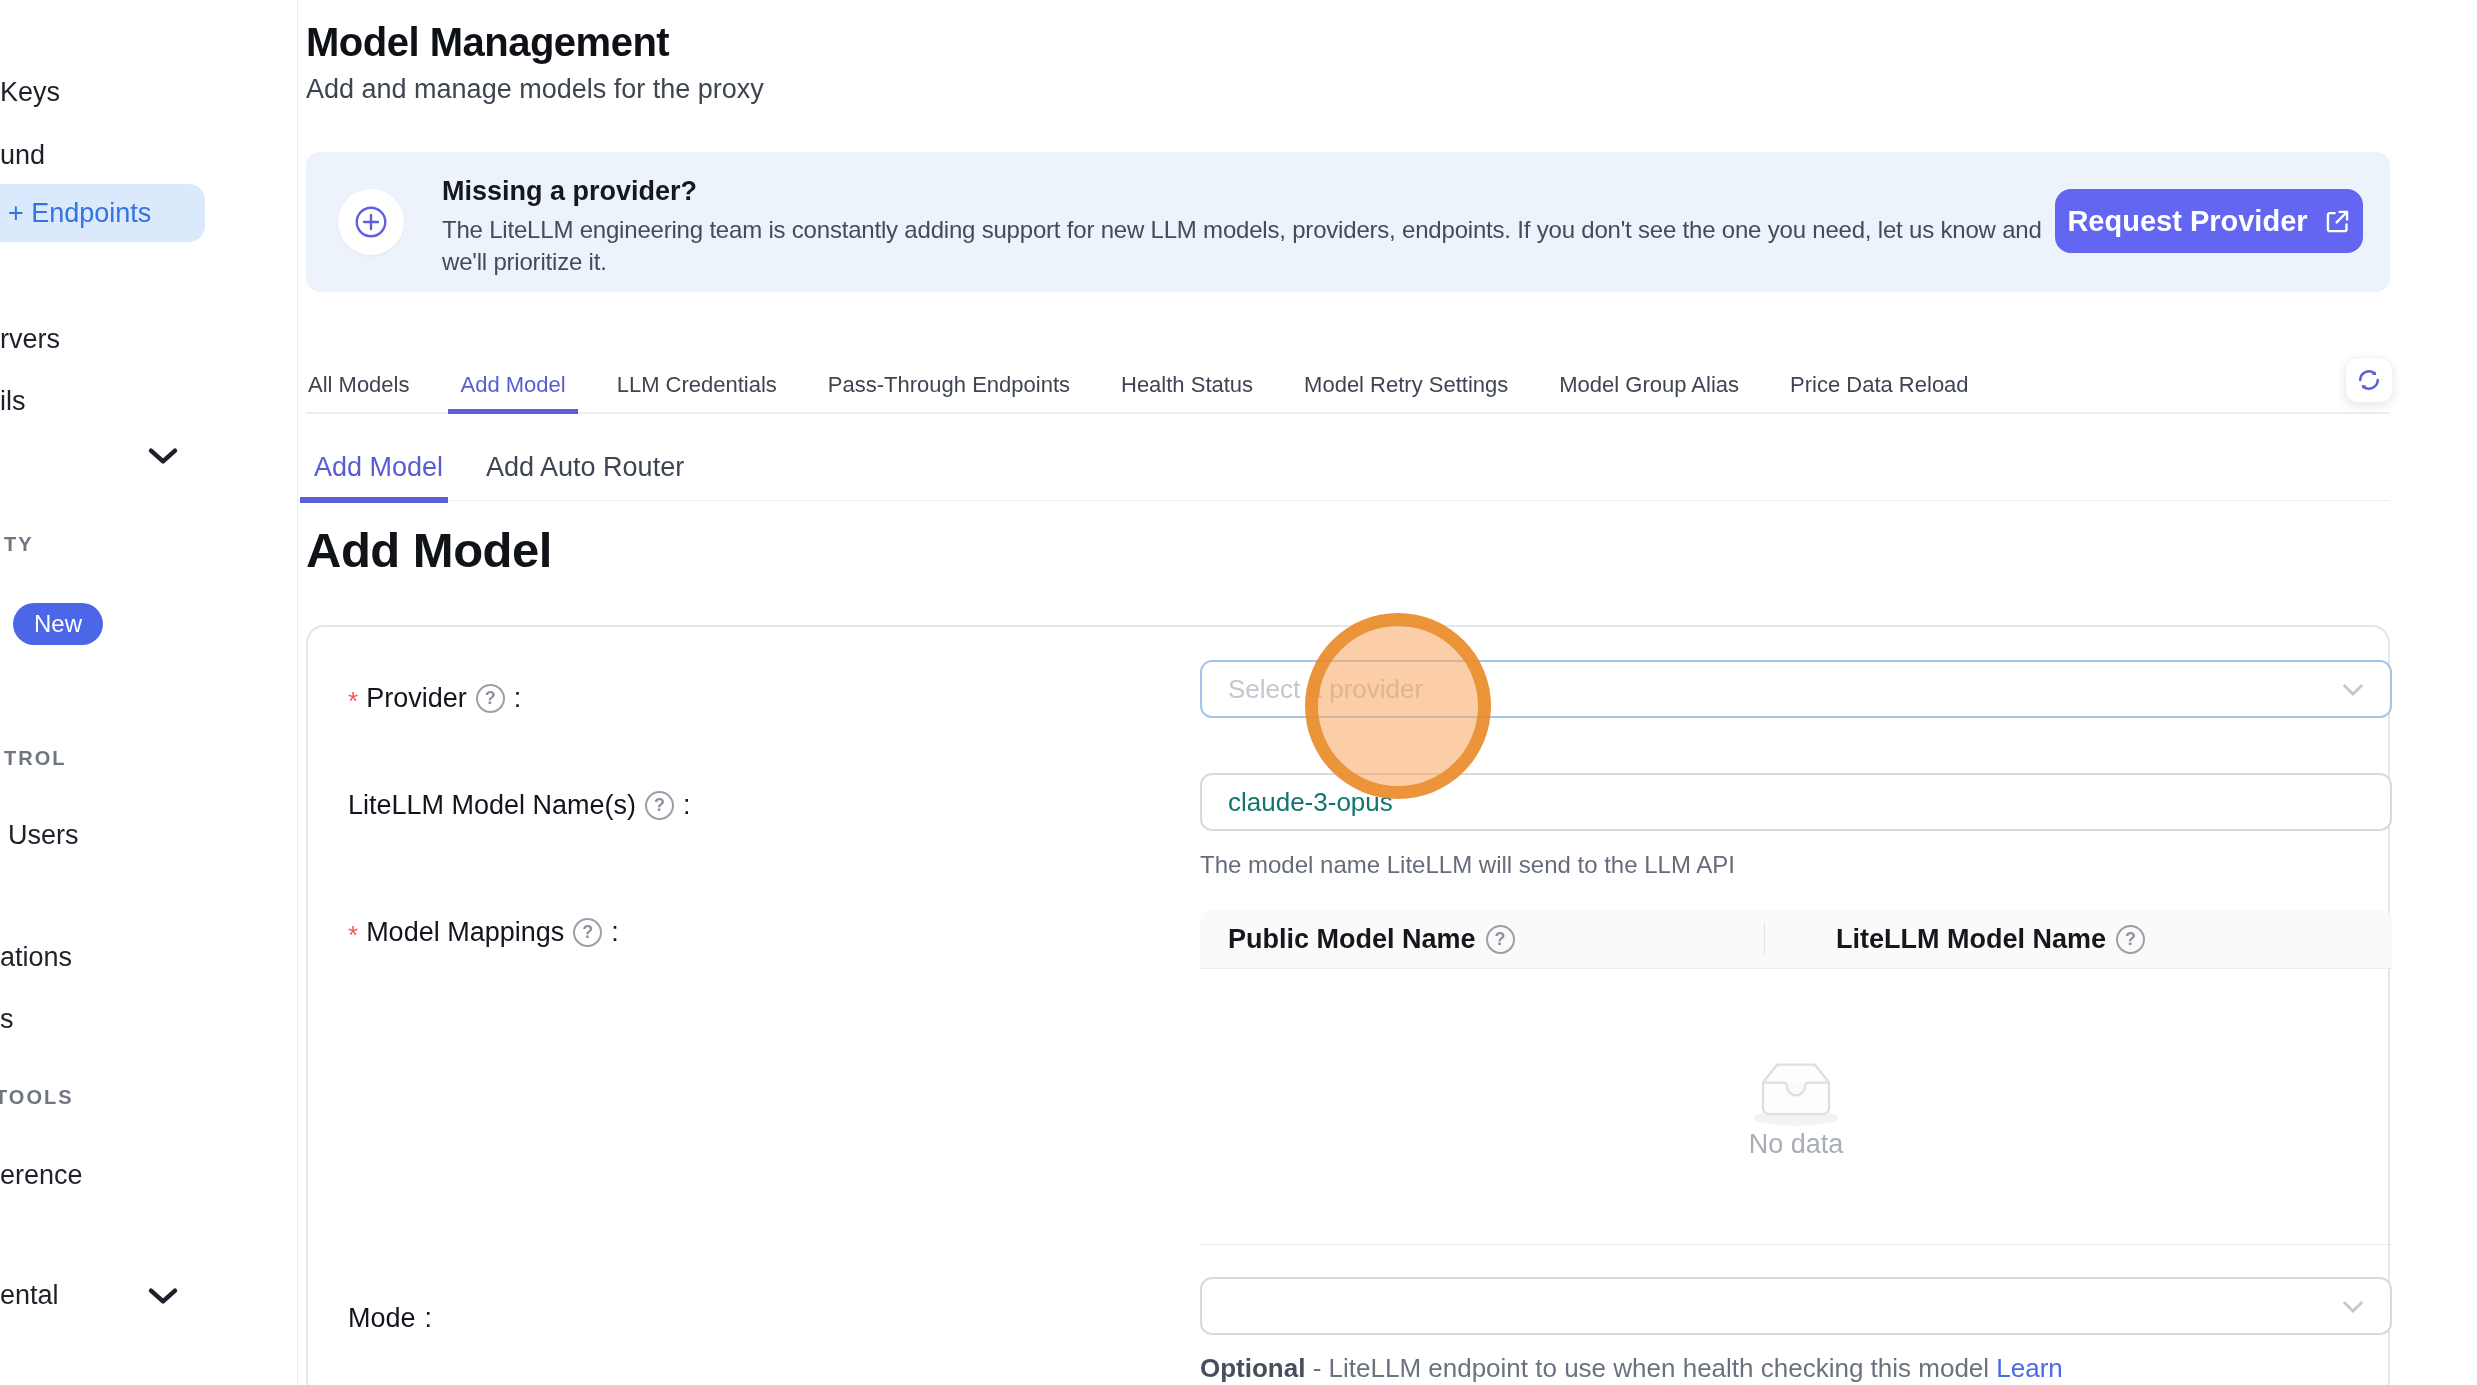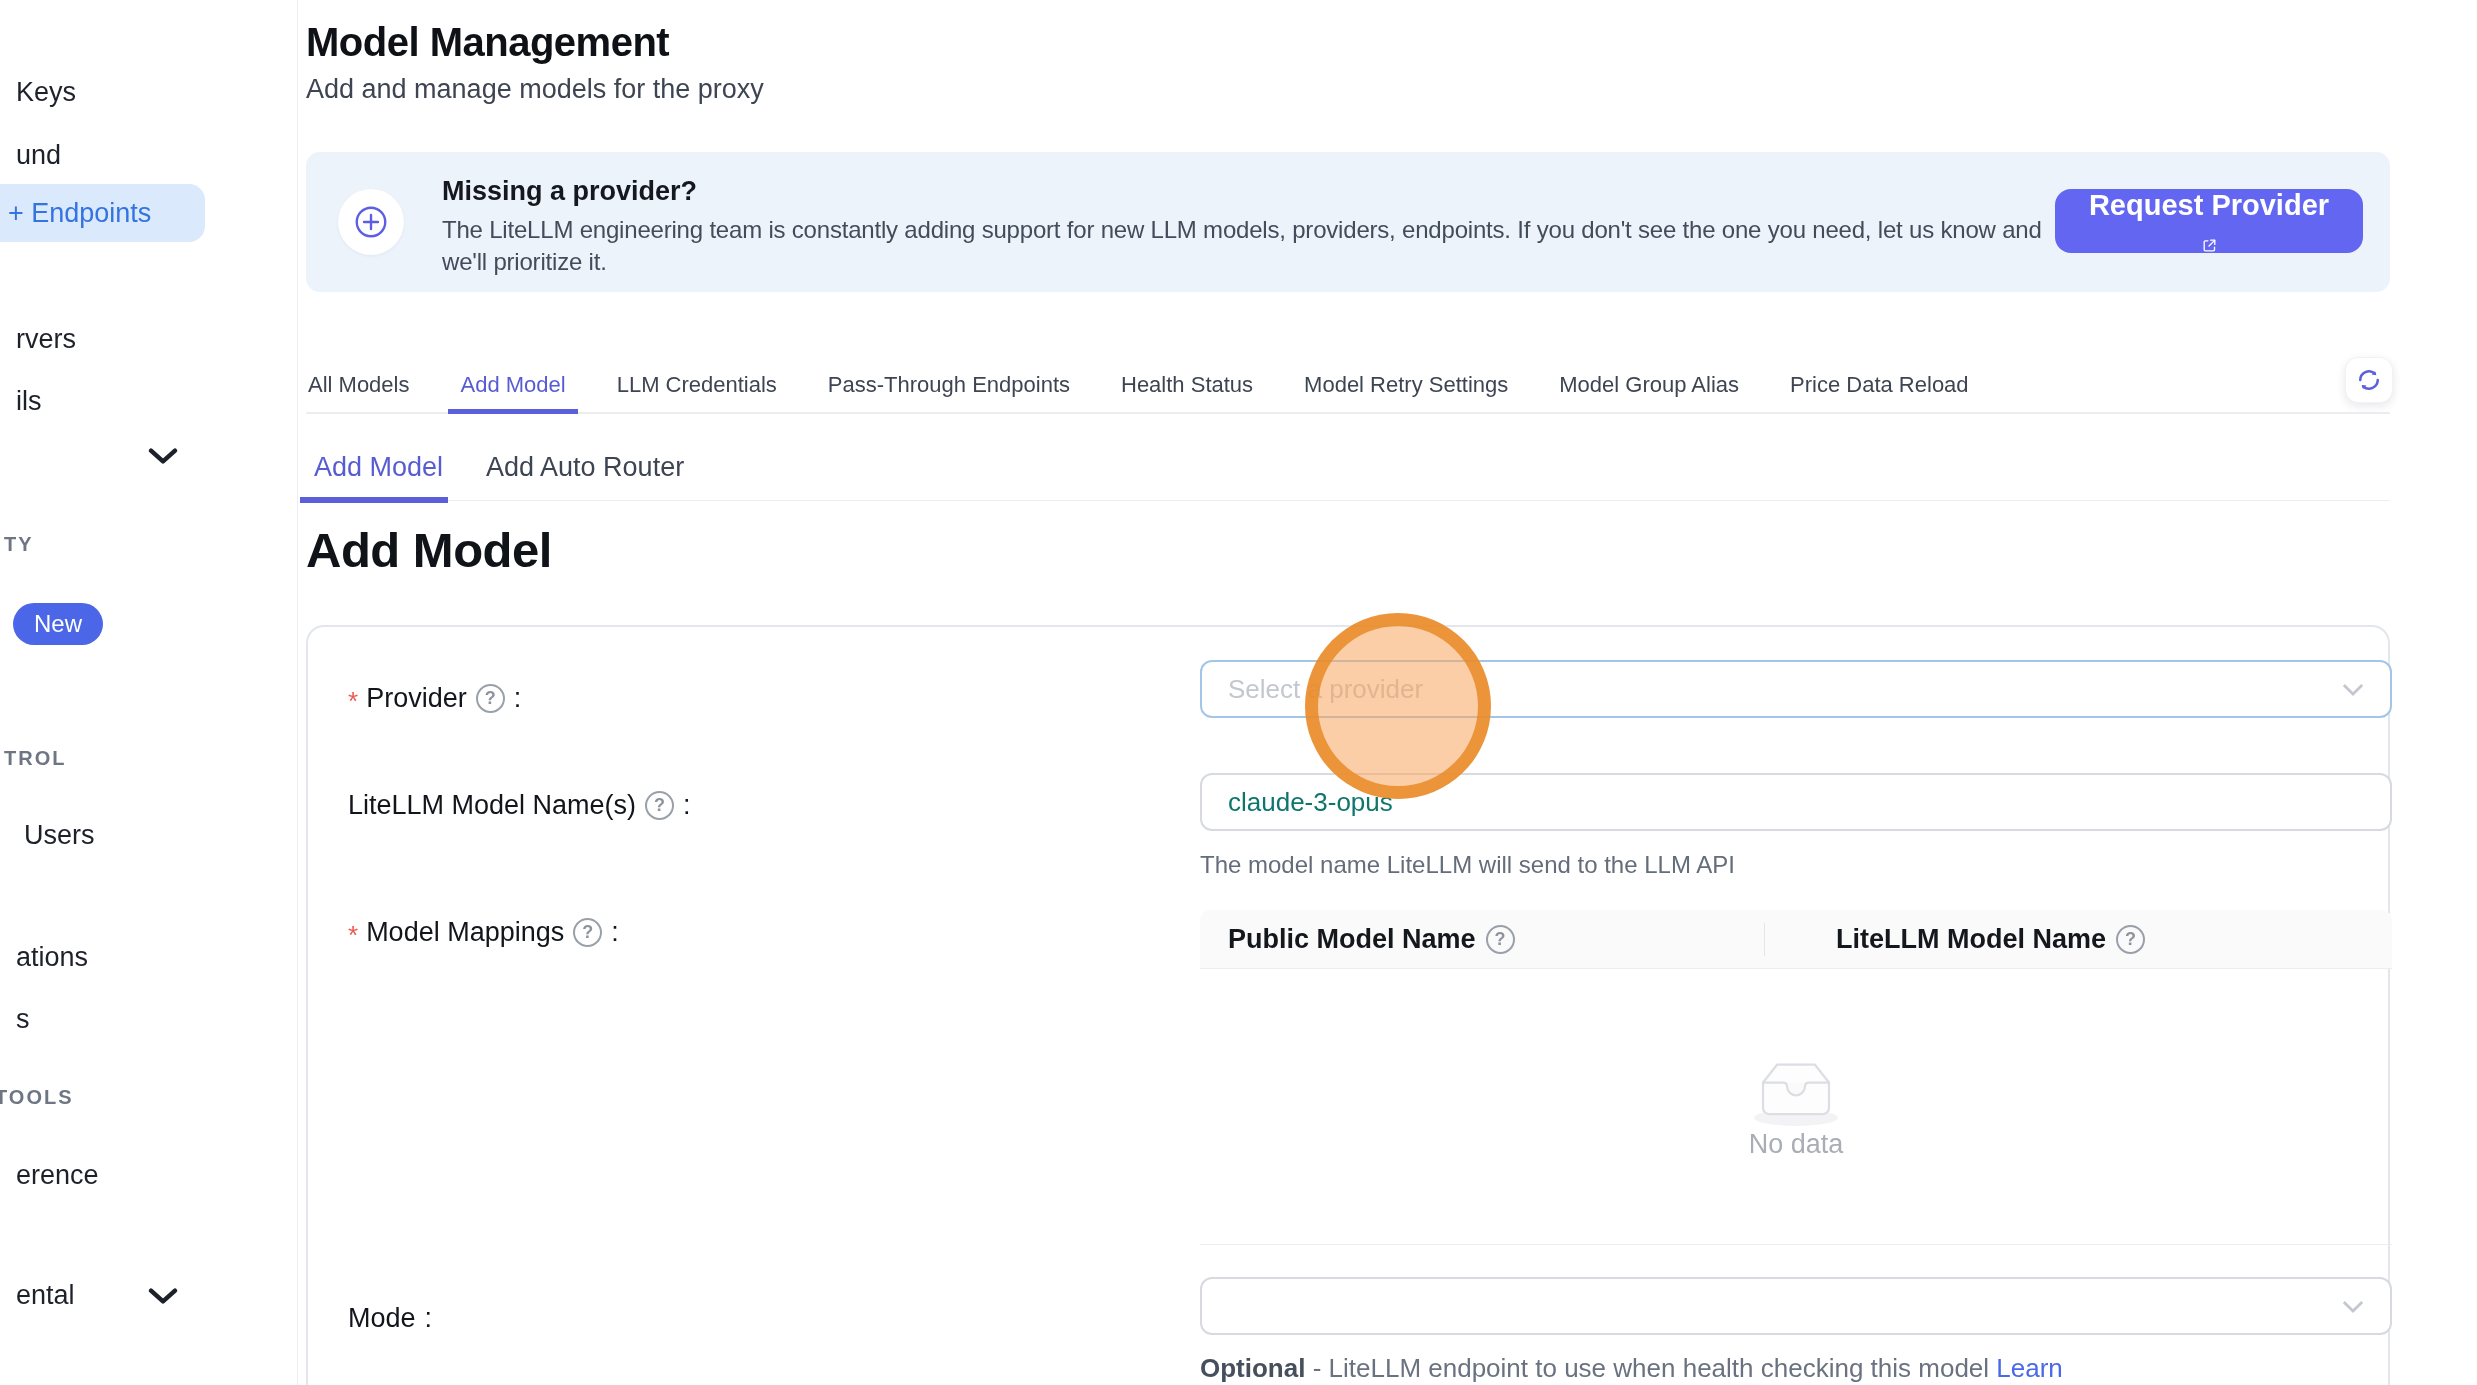--- a/index.html
+++ b/index.html
@@ -3,21 +3,21 @@
 <meta charset="utf-8">
 <style>
   * { margin:0; padding:0; box-sizing:border-box; }
   html,body { width:2477px; height:1385px; overflow:hidden; background:#fff;
     font-family:"Liberation Sans", sans-serif; }
 
   
   #sidebar { position:absolute; left:0; top:0; width:298px; height:1385px;
     background:#fff; border-right:1px solid #ecedf0; z-index:5; }
   .sb-item { position:absolute; left:0; font-size:27px; color:#1d212a; font-weight:500;
-    white-space:nowrap;padding-left:16px; }
+    white-space:nowrap; }
   .sb-section { position:absolute; left:4px; font-size:20px; color:#6f7683; font-weight:700;
     letter-spacing:2px; white-space:nowrap; }
   .sb-pill { position:absolute; left:-44px; top:184px; width:249px; height:58px;
     background:#dbe9fd; border-radius:16px; display:flex; align-items:center; }
   .sb-pill span { margin-left:52px; font-size:27px; color:#3374e0; font-weight:500; white-space:nowrap; }
   .sb-chevron { position:absolute; width:32px; height:20px; }
   .new-badge { position:absolute; left:13px; top:603px; padding:7px 21px; background:#4b66e6;
     color:#fff; font-size:24px; font-weight:500; border-radius:23px; }
 
   
@@ -29,21 +29,21 @@
   
   .banner { position:absolute; left:0; top:152px; width:2084px; height:140px;
     background:#edf3fb; border-radius:14px; }
   .banner-circle { position:absolute; left:32px; top:37px; width:66px; height:66px;
     background:#fff; border-radius:50%; display:flex; align-items:center; justify-content:center;
     box-shadow:0 1px 3px rgba(30,41,59,.06); }
   .banner-title { position:absolute; left:136px; top:24px; font-size:27px; font-weight:700; color:#15181e; }
   .banner-line { position:absolute; left:136px; font-size:24px; color:#434c5a; white-space:nowrap; letter-spacing:-0.2px; }
   .req-btn { position:absolute; left:1749px; top:37px; width:308px; height:64px;
     background:#6366f1; border-radius:16px; border:none; cursor:pointer;
-    display:flex; align-items:center; justify-content:center; gap:16px;flex-direction:column; }
+    display:flex; align-items:center; justify-content:center; gap:16px; }
   .req-btn span { color:#fff; font-size:29px; font-weight:700; }
 
   
   .tabbar { position:absolute; left:0; top:362px; width:2084px; height:52px;
     border-bottom:2px solid #ebedf0; display:flex; gap:47px; }
   .tab { position:relative; font-size:22px; color:#3e4552; padding:10px 2px 0 2px; cursor:pointer; white-space:nowrap; }
   .tab.active { color:#585cd4; }
   .tab.active::after { content:""; position:absolute; left:-10px; right:-10px; bottom:-2px;
     height:5px; background:#5b5fd9; }
   .refresh-btn { position:absolute; left:2039px; top:357px; width:48px; height:46px;

